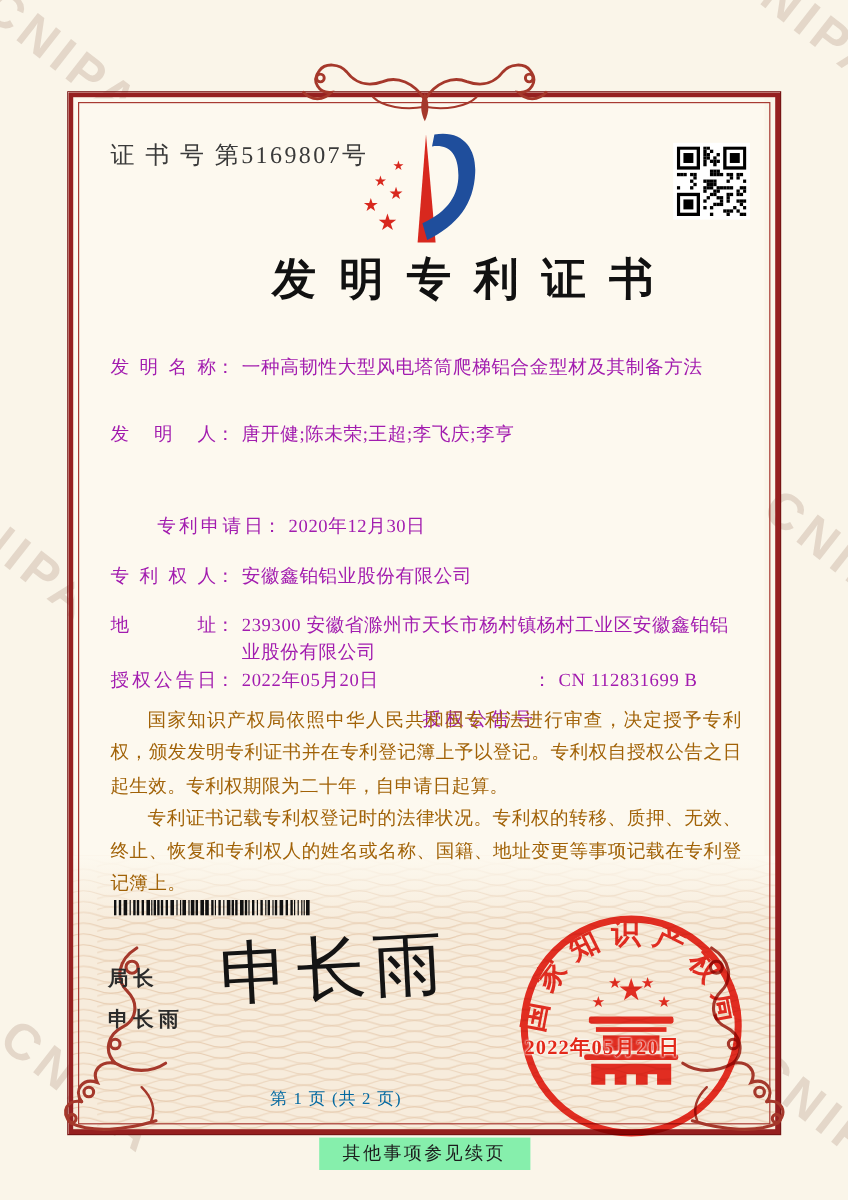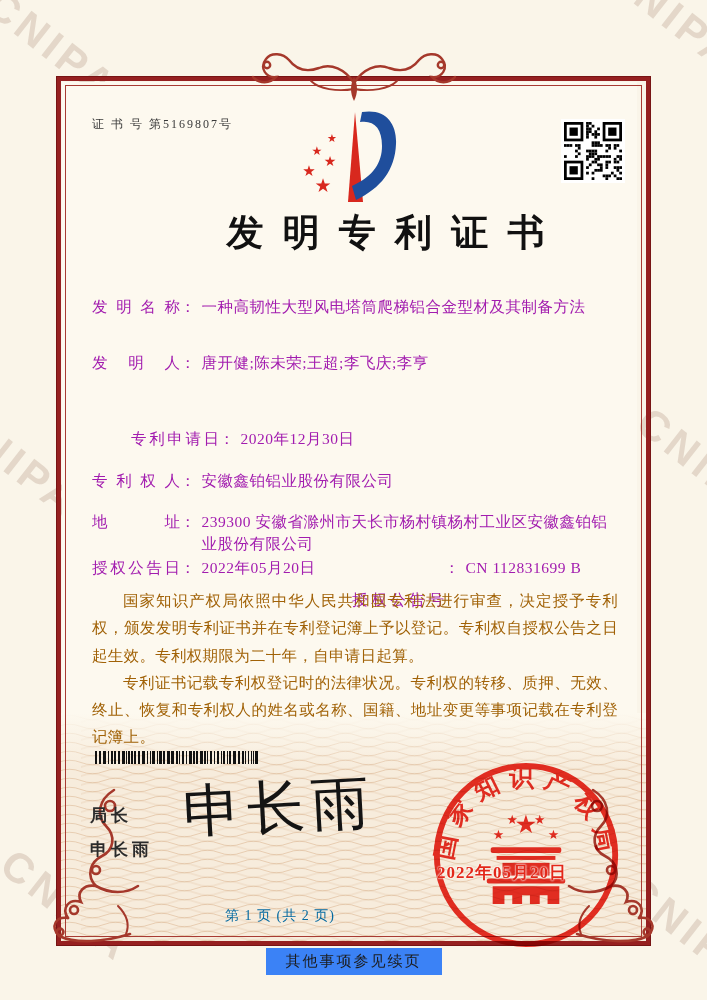--- a/index.html
+++ b/index.html
@@ -23,21 +23,21 @@
   
   .frame-outer{
     position:absolute; left:57px; top:77px; width:585px; height:860px;
     border:4px solid #962020; box-shadow:0 0 0 1px #771414;
     background:transparent;
   }
   .frame-inner{position:absolute; inset:4px; border:1px solid #a83b33;}
   .inner-bg{position:absolute; left:62px; top:82px; width:575px; height:631px; background:#fdf9ef;}
   .ornament{position:absolute; pointer-events:none;}
   
-  .cert-no{position:absolute; left:92px; top:116px; font-size:12px; letter-spacing:2px; color:#3a3a3a;}
+  .cert-no{position:absolute; left:92px; top:116px; font-size:20px; letter-spacing:2px; color:#3a3a3a;}
   .logo{position:absolute; left:296px; top:110px; width:112px; height:100px;}
   .qr{position:absolute; left:561px; top:119px; width:64px; height:64px; background:#fff; padding:3px; box-sizing:border-box;}
   .title{
     position:absolute; left:0; top:208px; width:707px; text-align:center;
     font-size:37px; font-weight:bold; letter-spacing:.52em; text-indent:.52em; color:#111;margin-left:32px;
   }
   
   .field-row{position:absolute; left:92px; width:530px; font-size:15.5px; line-height:22px; color:#a21caf;}
   .flabel{display:inline-block; width:88px; text-align:justify; text-align-last:justify; vertical-align:top;}
   .fcolon{display:inline-block; vertical-align:top; margin-right:6px;}
@@ -56,21 +56,21 @@
     transform:rotate(-3deg); letter-spacing:6px; font-weight:normal;
   }
   .seal{position:absolute; left:428px; top:757px; width:196px; height:196px; opacity:.95; mix-blend-mode:multiply;}
   .seal-date{
     position:absolute; left:437px; top:861px; font-size:17px; font-weight:bold; color:#e32819;
     letter-spacing:1px; white-space:nowrap;
     text-shadow:0 0 2px #fff,0 0 2px #fff;
   }
   .page-info{position:absolute; left:0; top:907px; width:560px; text-align:center; font-size:14px; color:#0369a1; letter-spacing:1px;}
   .footer-note{position:absolute; left:0; top:948px; width:707px; text-align:center;}
-  .footer-note span{display:inline-block; background:#3b82f6; padding:4px 20px; font-size:15px; color:#1c1c1c; letter-spacing:2px;}
+  .footer-note span{display:inline-block; background:#86efac; padding:4px 20px; font-size:15px; color:#1c1c1c; letter-spacing:2px;}
 </style>
 </head>
 <body>
 
 <div class="page">
 
   <div class="wm" style="left:-24px;top:22px;">CNIPA</div>
   <div class="wm" style="left:596px;top:-8px;">CNIPA</div>
   <div class="wm faint" style="left:408px;top:298px;">CNIPA</div>
   <div class="wm" style="left:-62px;top:438px;">CNIPA</div>

